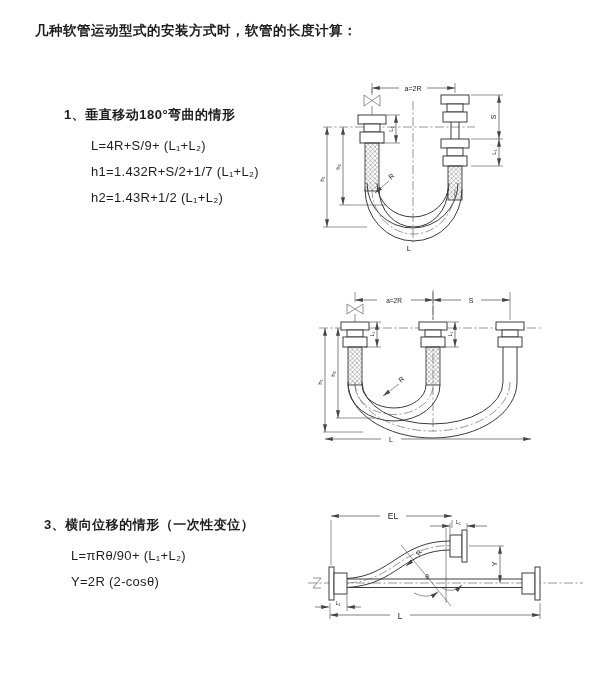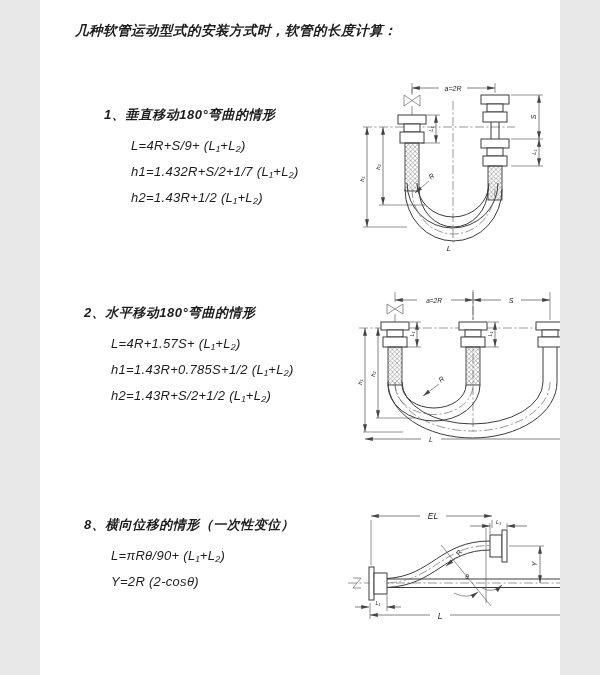--- a/index.html
+++ b/index.html
@@ -1,19 +1,19 @@
 <!DOCTYPE html>
 <html><head>
 <meta charset="utf-8">
 <style>
   html,body{margin:0;padding:0;background:#e8e8e8;}
   .page{
-    position:relative;width:520px;height:675px;background:#ffffff;
+    position:relative;width:600px;height:675px;background:#ffffff;
     font-family:"Liberation Sans","DejaVu Sans",sans-serif;color:#1d1d1d;
-    overflow:hidden;margin:0 auto;font-style:italic;
+    overflow:hidden;margin:0 auto;
   }
   .title{
     position:absolute;left:35px;top:22px;font-size:13.5px;font-weight:bold;
     letter-spacing:.5px;
   }
   .sec{position:absolute;left:44px;width:270px;}
   .sec-1{top:106px;margin-left:20px;} .sec-2{top:304px;} .sec-3{top:516px;}
   .sec h3{
     margin:0 0 9px 0;font-size:13px;font-weight:bold;letter-spacing:.5px;
   }
@@ -136,26 +136,20 @@
     </g>
 
     <g>
       <line class="thin" x1="86" y1="106" x2="72" y2="118" marker-end="url(#arr)"></line>
       <text class="lbl" transform="rotate(-40 90 103)" x="90" y="103" text-anchor="middle" font-size="7">R</text>
     </g>
 
     <text class="lbl" x="106" y="176" text-anchor="middle" font-size="8">L</text>
   </svg>
 
-  <div class="sec sec-2">
-    <h3>2、水平移动180°弯曲的情形</h3>
-    <p class="formula">L=4R+1.57S+ (L₁+L₂)</p>
-    <p class="formula">h1=1.43R+0.785S+1/2 (L₁+L₂)</p>
-    <p class="formula">h2=1.43R+S/2+1/2 (L₁+L₂)</p>
-  </div>
 
   <svg class="d2" width="265" height="172" viewBox="0 0 265 172">
 
     <g>
       <line class="cl" x1="16" y1="46" x2="240" y2="46"></line>
       <line class="cl" x1="130" y1="8" x2="130" y2="150"></line>
     </g>
 
     <g>
       <path class="thin" d="M44,22 L44,32 L60,22 L60,32 Z"></path>
@@ -233,21 +227,21 @@
     </g>
 
     <g>
       <line class="dim" x1="22" y1="157" x2="78" y2="157" marker-start="url(#arr)"></line>
       <line class="dim" x1="98" y1="157" x2="228" y2="157" marker-end="url(#arr)"></line>
       <text class="lbl" x="88" y="160" text-anchor="middle" font-size="7">L</text>
     </g>
   </svg>
 
   <div class="sec sec-3">
-    <h3>8、横向位移的情形（一次性变位）</h3>
+    <h3>3、横向位移的情形（一次性变位）</h3>
     <p class="formula">L=πRθ/90+ (L₁+L₂)</p>
     <p class="formula">Y=2R (2-cosθ)</p>
   </div>
 
   <svg class="d3" width="290" height="135" viewBox="0 0 290 135">
 
     <g>
       <line class="cl" x1="8" y1="88" x2="283" y2="88"></line>
       <path class="thin" d="M13,83 L21,83 L13,93 L21,93"></path>
     </g>

